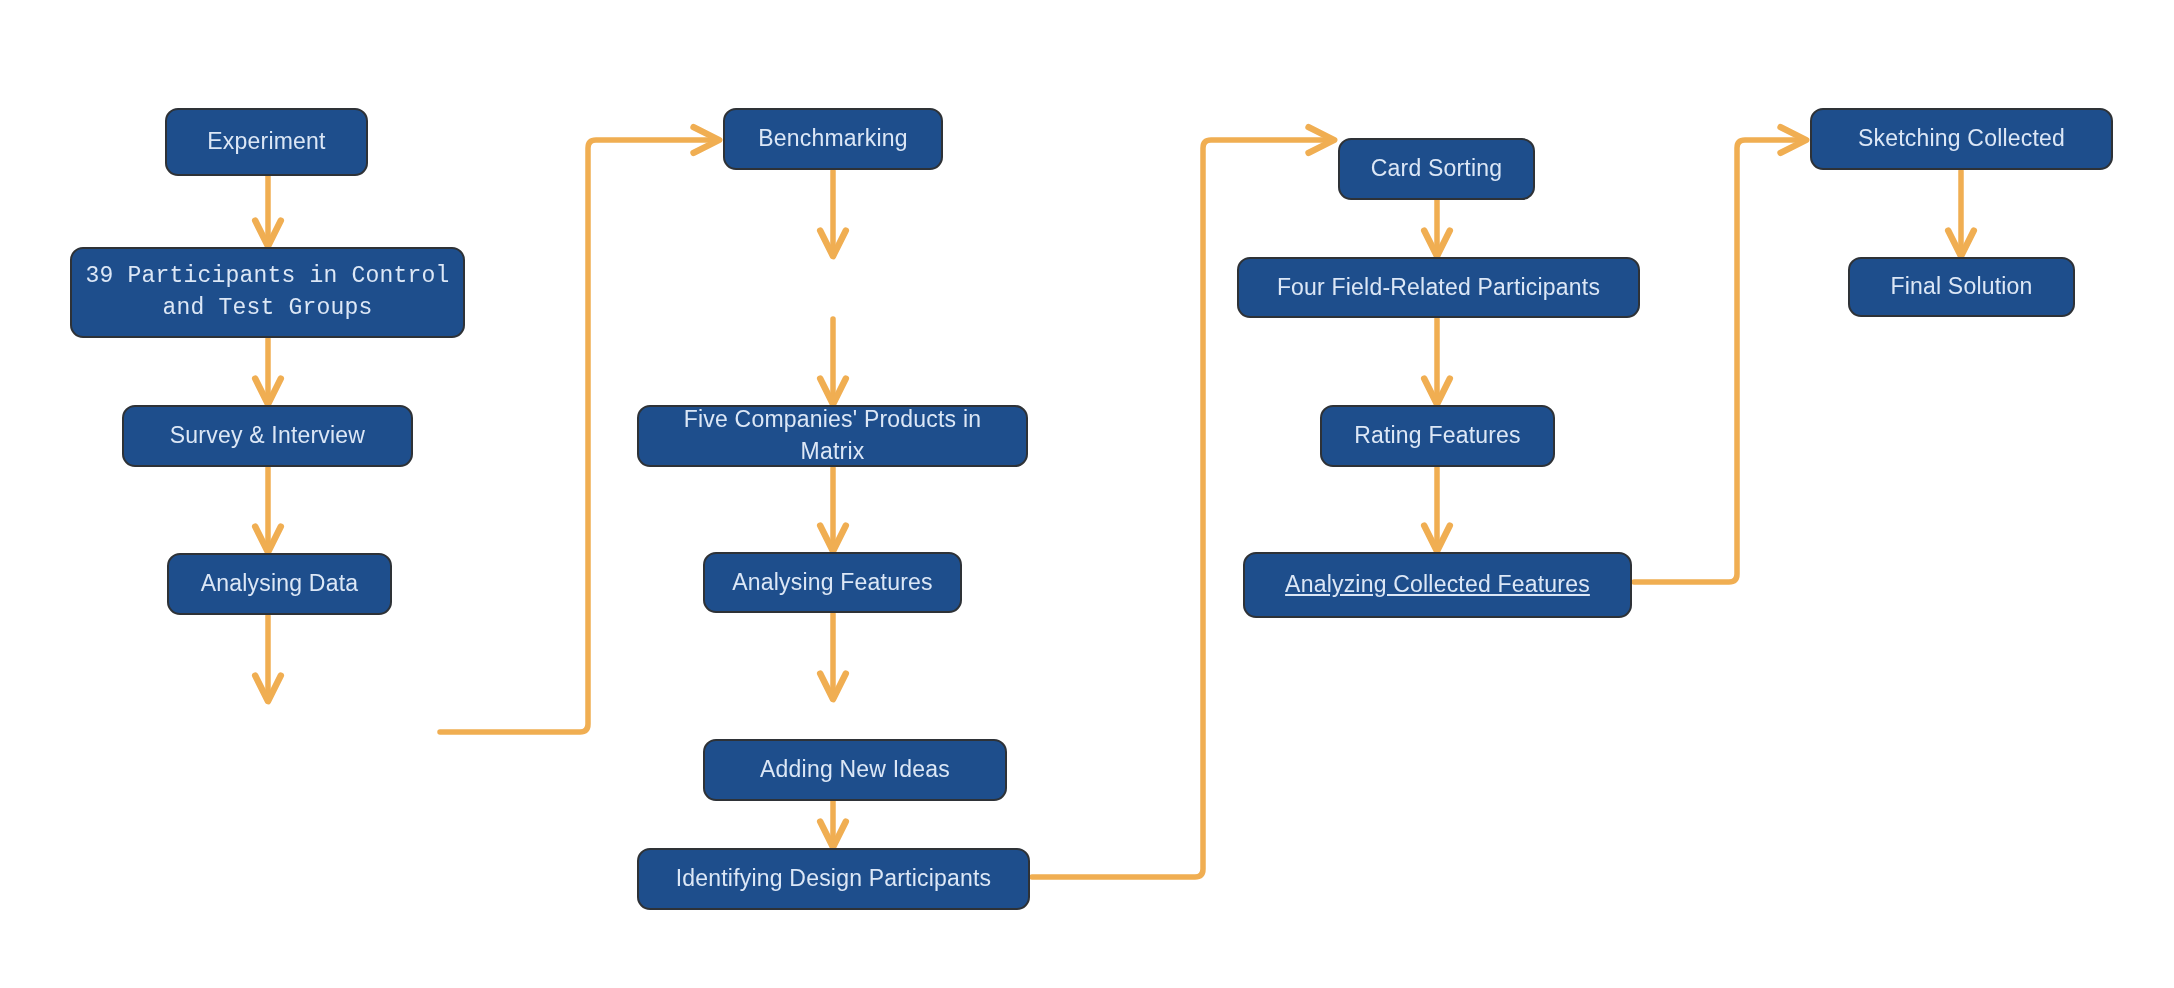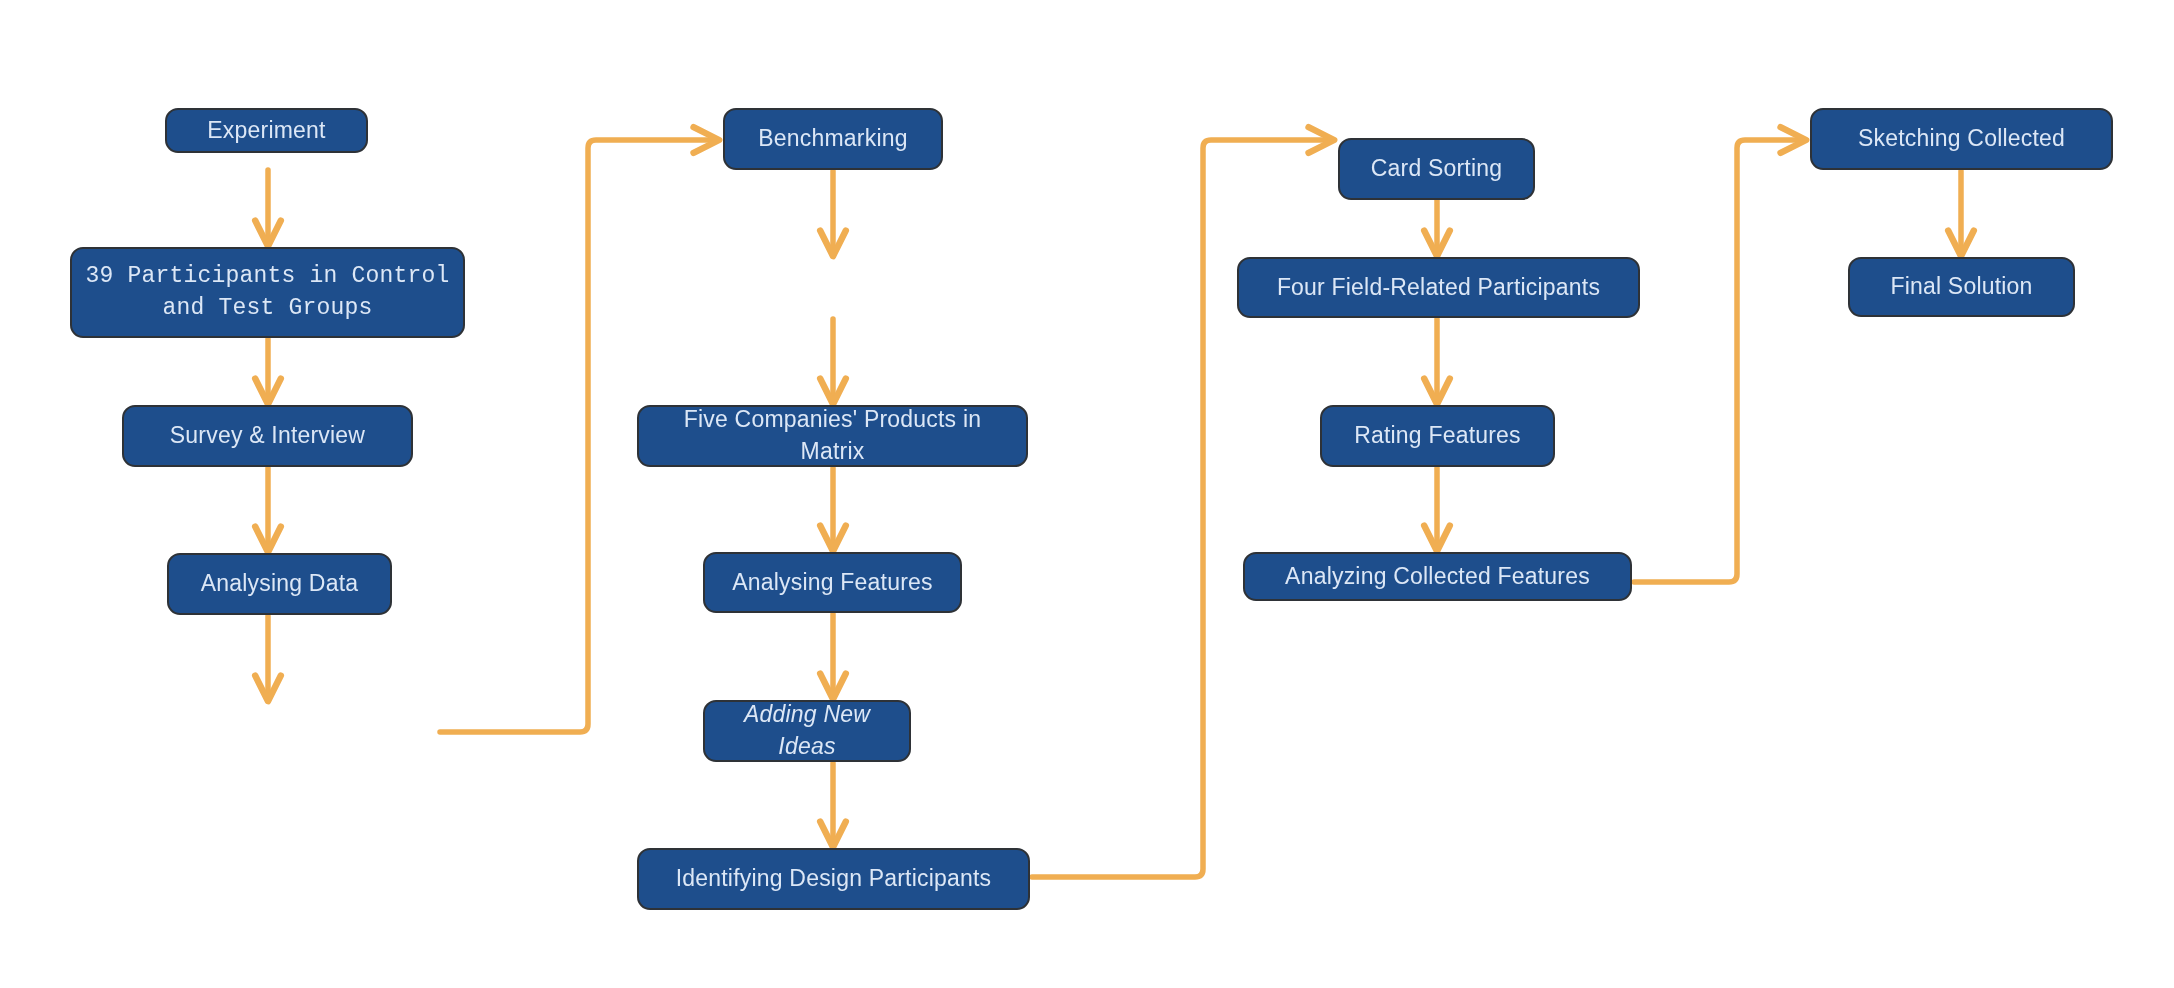--- a/index.html
+++ b/index.html
@@ -80,32 +80,32 @@
     <path class="edge" d="M1437 319 V 401"></path>
     <path class="edge" d="M1437 468 V 548"></path>
 
     <path class="edge" d="M1961 171 V 253"></path>
 
     <path class="edge" d="M440 732 L580 732 Q588 732 588 724 L588 148 Q588 140 596 140 L716 140"></path>
     <path class="edge" d="M1032 877 L1195 877 Q1203 877 1203 869 L1203 148 Q1203 140 1211 140 L1331 140"></path>
     <path class="edge" d="M1634 582 L1729 582 Q1737 582 1737 574 L1737 148 Q1737 140 1745 140 L1803 140"></path>
   </svg>
 
-  <div class="node" style="left:165px; top:108px; width:203px; height:45px;">Experiment</div>
+  <div class="node" style="left:165px; top:108px; width:203px; height:68px;">Experiment</div>
   <div class="node" style="left:70px; top:247px; width:395px; height:91px;font-family:Liberation Mono, monospace;">39 Participants in Control and Test Groups</div>
   <div class="node" style="left:122px; top:405px; width:291px; height:62px;">Survey &amp; Interview</div>
   <div class="node" style="left:167px; top:553px; width:225px; height:62px;">Analysing Data</div>
 
   <div class="node" style="left:723px; top:108px; width:220px; height:62px;">Benchmarking</div>
   <div class="node" style="left:637px; top:405px; width:391px; height:62px;">Five Companies' Products in Matrix</div>
   <div class="node" style="left:703px; top:552px; width:259px; height:61px;">Analysing Features</div>
-  <div class="node" style="left:703px; top:700px; width:208px; height:62px;font-style:italic;">Adding New Ideas</div>
+  <div class="node" style="left:703px; top:739px; width:304px; height:62px;">Adding New Ideas</div>
   <div class="node" style="left:637px; top:848px; width:393px; height:62px;">Identifying Design Participants</div>
 
   <div class="node" style="left:1338px; top:108px; width:197px; height:62px;margin-top:30px;">Card Sorting</div>
   <div class="node" style="left:1237px; top:257px; width:403px; height:61px;">Four Field-Related Participants</div>
   <div class="node" style="left:1320px; top:405px; width:235px; height:62px;">Rating Features</div>
-  <div class="node" style="left:1243px; top:552px; width:389px; height:49px;">Analyzing Collected Features</div>
+  <div class="node" style="left:1243px; top:552px; width:389px; height:66px;text-decoration:underline;">Analyzing Collected Features</div>
 
   <div class="node" style="left:1810px; top:108px; width:303px; height:62px;">Sketching Collected</div>
   <div class="node" style="left:1848px; top:257px; width:227px; height:60px;">Final Solution</div>
 
 </div>
 
 </body></html>

